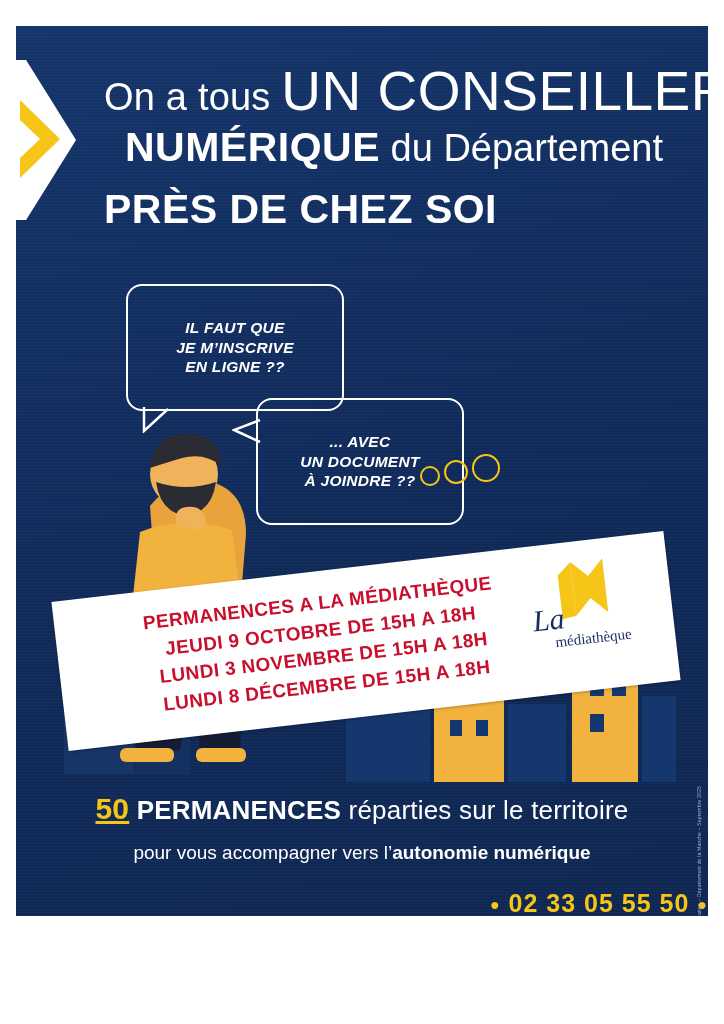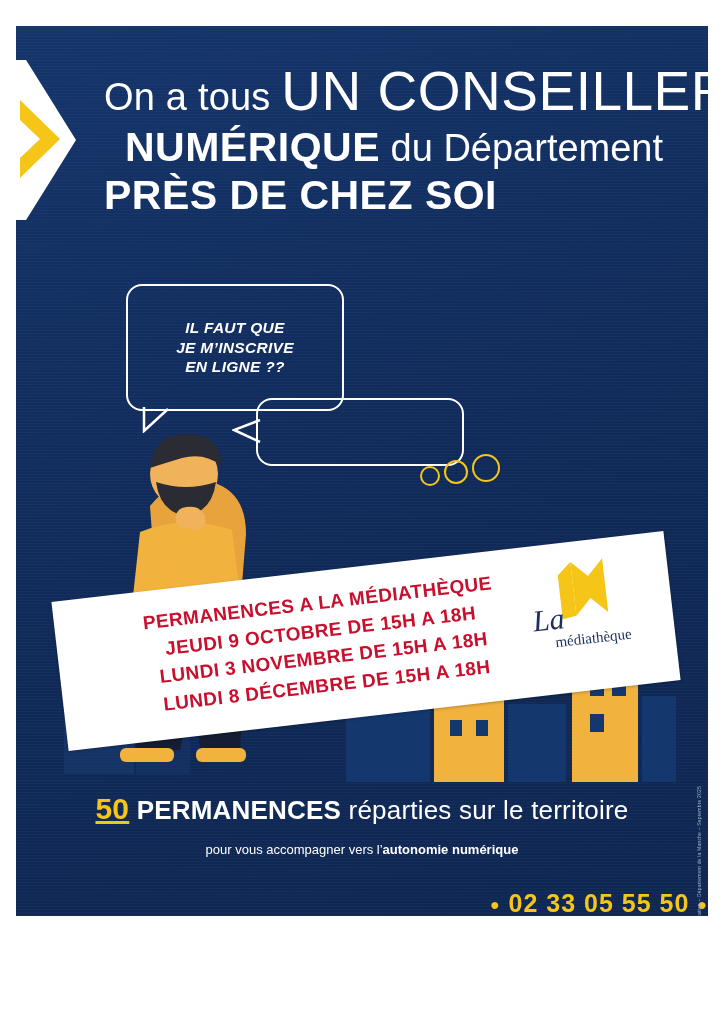--- a/index.html
+++ b/index.html
@@ -75,21 +75,21 @@
     width: 580px;
     color: #ffffff;
     line-height: 1.13;
     letter-spacing: .2px;
   }
   .hl-line { white-space: nowrap; }
   .hl-1 { font-size: 38px; font-weight: 400; }
   .hl-1 b { font-weight: 400; font-size: 55px; letter-spacing: .5px; }
   .hl-2 { font-size: 41px; font-weight: 700; letter-spacing: .5px; margin-top: 2px; text-align: center;}
   .hl-2 span.light { font-weight: 400; font-size: 38px; letter-spacing: 0; }
-  .hl-3 { font-size: 41px; font-weight: 700; letter-spacing: .5px; margin-top: 2px;}
+  .hl-3 { font-size: 41px; font-weight: 700; letter-spacing: .5px; margin-top: 16px;}
 
   
   .illus {
     position: absolute;
     left: 48px;
     top: 330px;
     width: 260px;
     height: 420px;
   }
 
@@ -168,21 +168,21 @@
   .stats {
     position: absolute;
     left: 0; right: 0;
     top: 766px;
     text-align: center;
     color: #ffffff;
   }
   .stats .l1 { font-size: 26px; letter-spacing: .2px; }
   .stats .l1 .num { font-weight: 700; color: #f5c518; font-size: 30px; text-decoration: underline; }
   .stats .l1 .strong { font-weight: 700; }
-  .stats .l2 { font-size: 13px; margin-top: 16px; }
+  .stats .l2 { font-size: 19px; margin-top: 16px; }
   .stats .l2 b { font-weight: 700; }
   .phone {
     position: absolute;
     left: 16px; right: 0;
     top: 863px;
     text-align: right;
     color: #f5c518;
     font-size: 25px;
     font-weight: 700;
     letter-spacing: 1px;
@@ -269,20 +269,23 @@
     <div class="bubble b1">
       <span>IL FAUT QUE
 JE M’INSCRIVE
 EN LIGNE ??</span>
       <svg class="tail-line" viewBox="0 0 30 26">
         <path d="M2 0 L2 24 L26 2" fill="none" stroke="#ffffff" stroke-width="2.5"></path>
       </svg>
     </div>
 
     <div class="bubble b2">
+      <span>... AVEC
+UN DOCUMENT
+À JOINDRE ??</span>
       <svg class="tail-line" viewBox="0 0 30 26">
         <path d="M28 2 L2 12 L28 24" fill="none" stroke="#ffffff" stroke-width="2.5"></path>
       </svg>
     </div>
 
 
 
     <div class="thought-dots">
       <div class="dot" style="left:404px;top:440px;width:16px;height:16px;"></div>
       <div class="dot" style="left:428px;top:434px;width:20px;height:20px;"></div>

